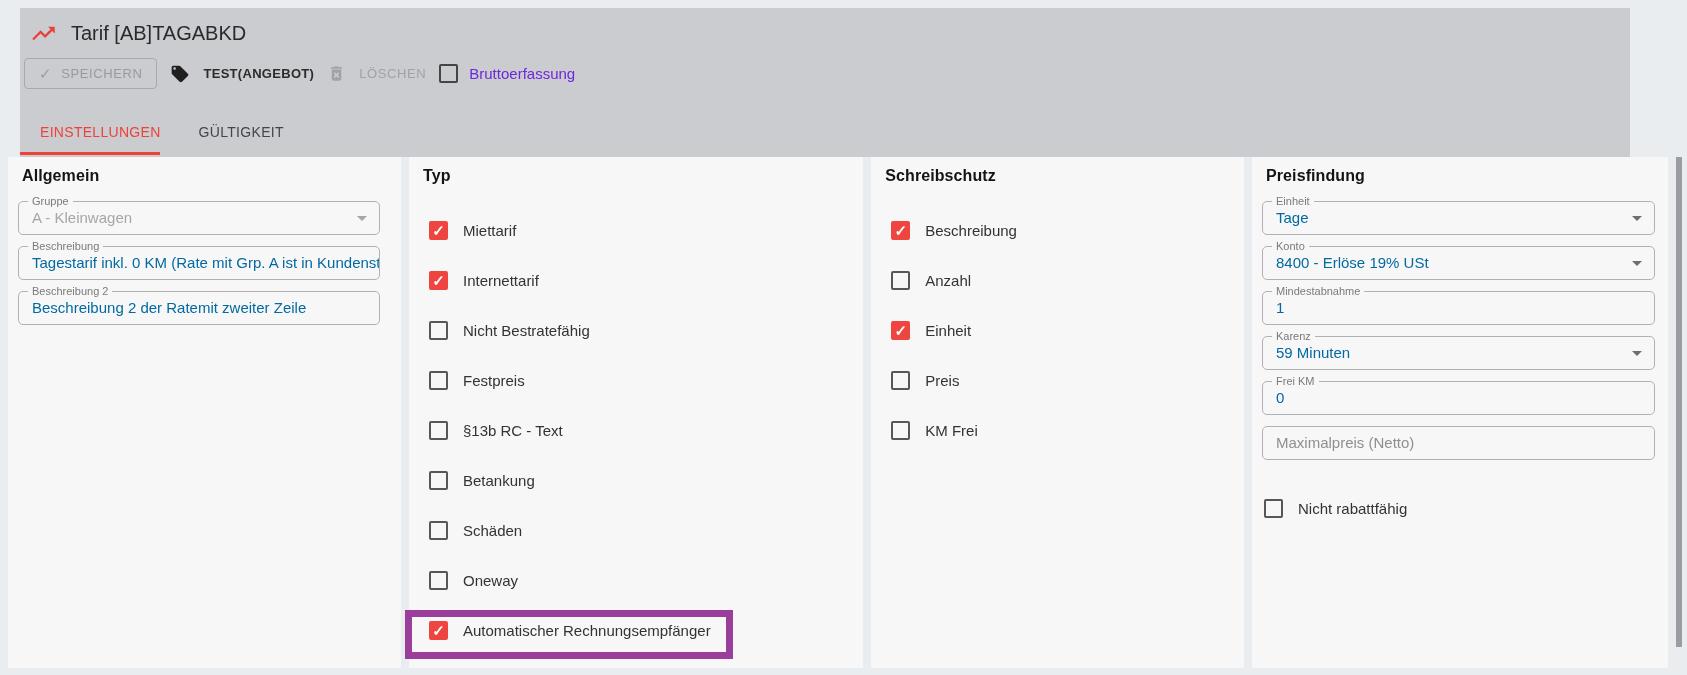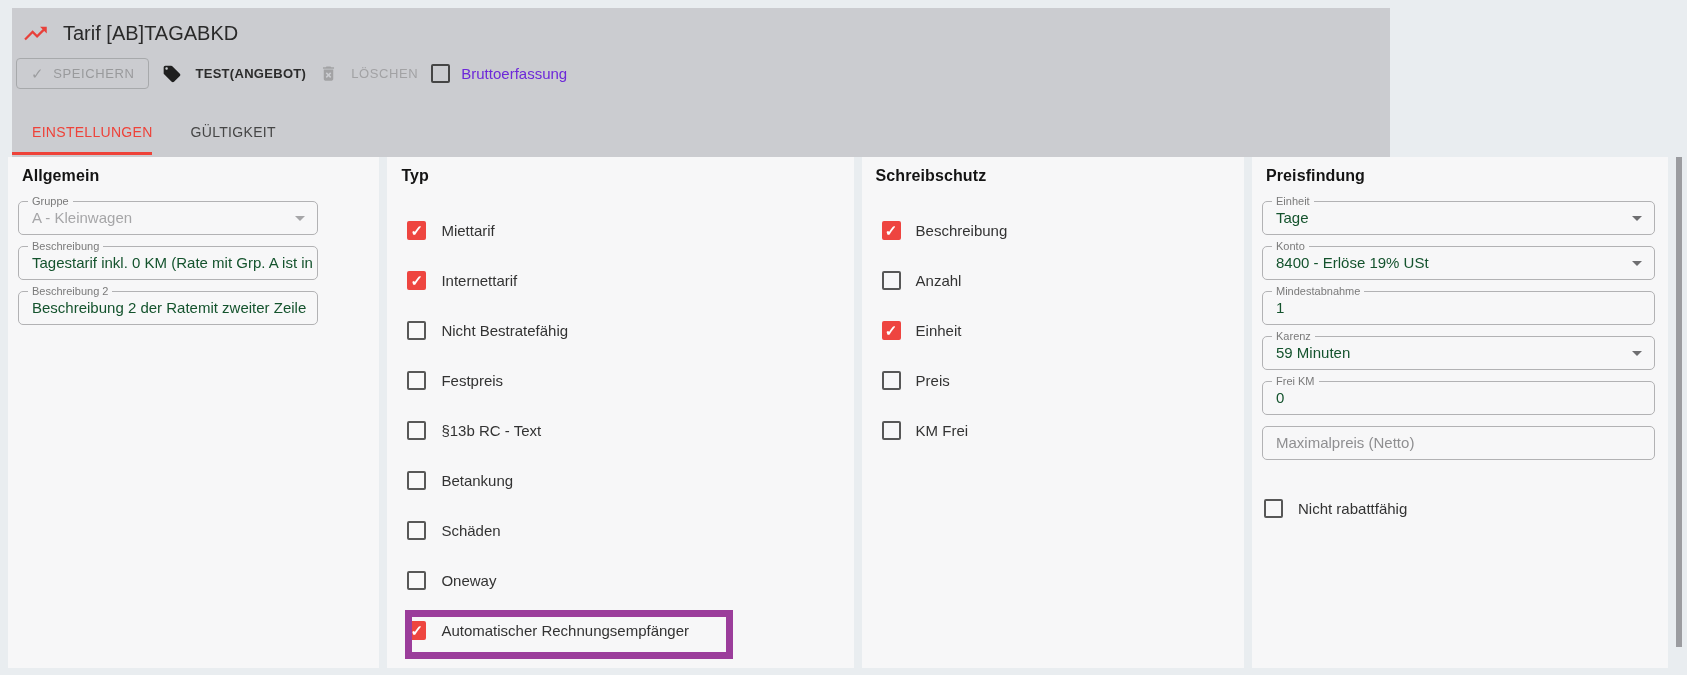--- a/index.html
+++ b/index.html
@@ -7,21 +7,21 @@
   body {
     position:relative;
     background:#e9edf0;
     font-family:"Liberation Sans", sans-serif;
     color:#333;
     overflow:hidden;
   }
 
   
   .header {
-    position:absolute; left:12px; top:8px; width:1378px; height:149px;
+    position:absolute; left:20px; top:8px; width:1610px; height:149px;
     background:#cbccd0;
   }
   .title-row {
     position:absolute; left:10px; top:12px;
     display:flex; align-items:center; gap:14px;
   }
   .page-title { font-size:20px; color:#2a2a2a; }
   .toolbar {
     position:absolute; left:4px; top:50px; height:31px;
     display:flex; align-items:center; gap:13px;
@@ -61,30 +61,30 @@
   .card-preis       { width:416px; }
   .card h2 { font-size:16px; color:#141414; margin-left:6px; letter-spacing:0.1px; }
 
   
   .fields { margin:16px 0 0 2px; }
   .field {
     position:relative; height:34px; margin-bottom:11px;
     border:1px solid #b2b2b4; border-radius:5px;
     background:transparent;
   }
-  .card-allgemein .field { width:300px;margin-top:8px; }
+  .card-allgemein .field { width:362px;margin-top:8px; }
   .card-preis .field { width:393px; }
   .flabel {
     position:absolute; top:-7px; left:9px;
     background:#f7f7f8; padding:0 4px;
     font-size:11px; color:#7a7a7a; line-height:12px;
   }
   .fvalue {
     display:block; padding:0 30px 0 13px; line-height:32px;
-    font-size:15px; color:#14532d;
+    font-size:15px; color:#0369a1;
     white-space:nowrap; overflow:hidden;
   }
   .field.disabled .fvalue { color:#a6a6a8; }
   .fvalue.placeholder { color:#8f8f91; }
   .arrow {
     position:absolute; right:12px; top:50%; margin-top:-2px;
     width:0; height:0;
     border-left:5px solid transparent; border-right:5px solid transparent;
     border-top:5px solid #6e6e70;
   }

